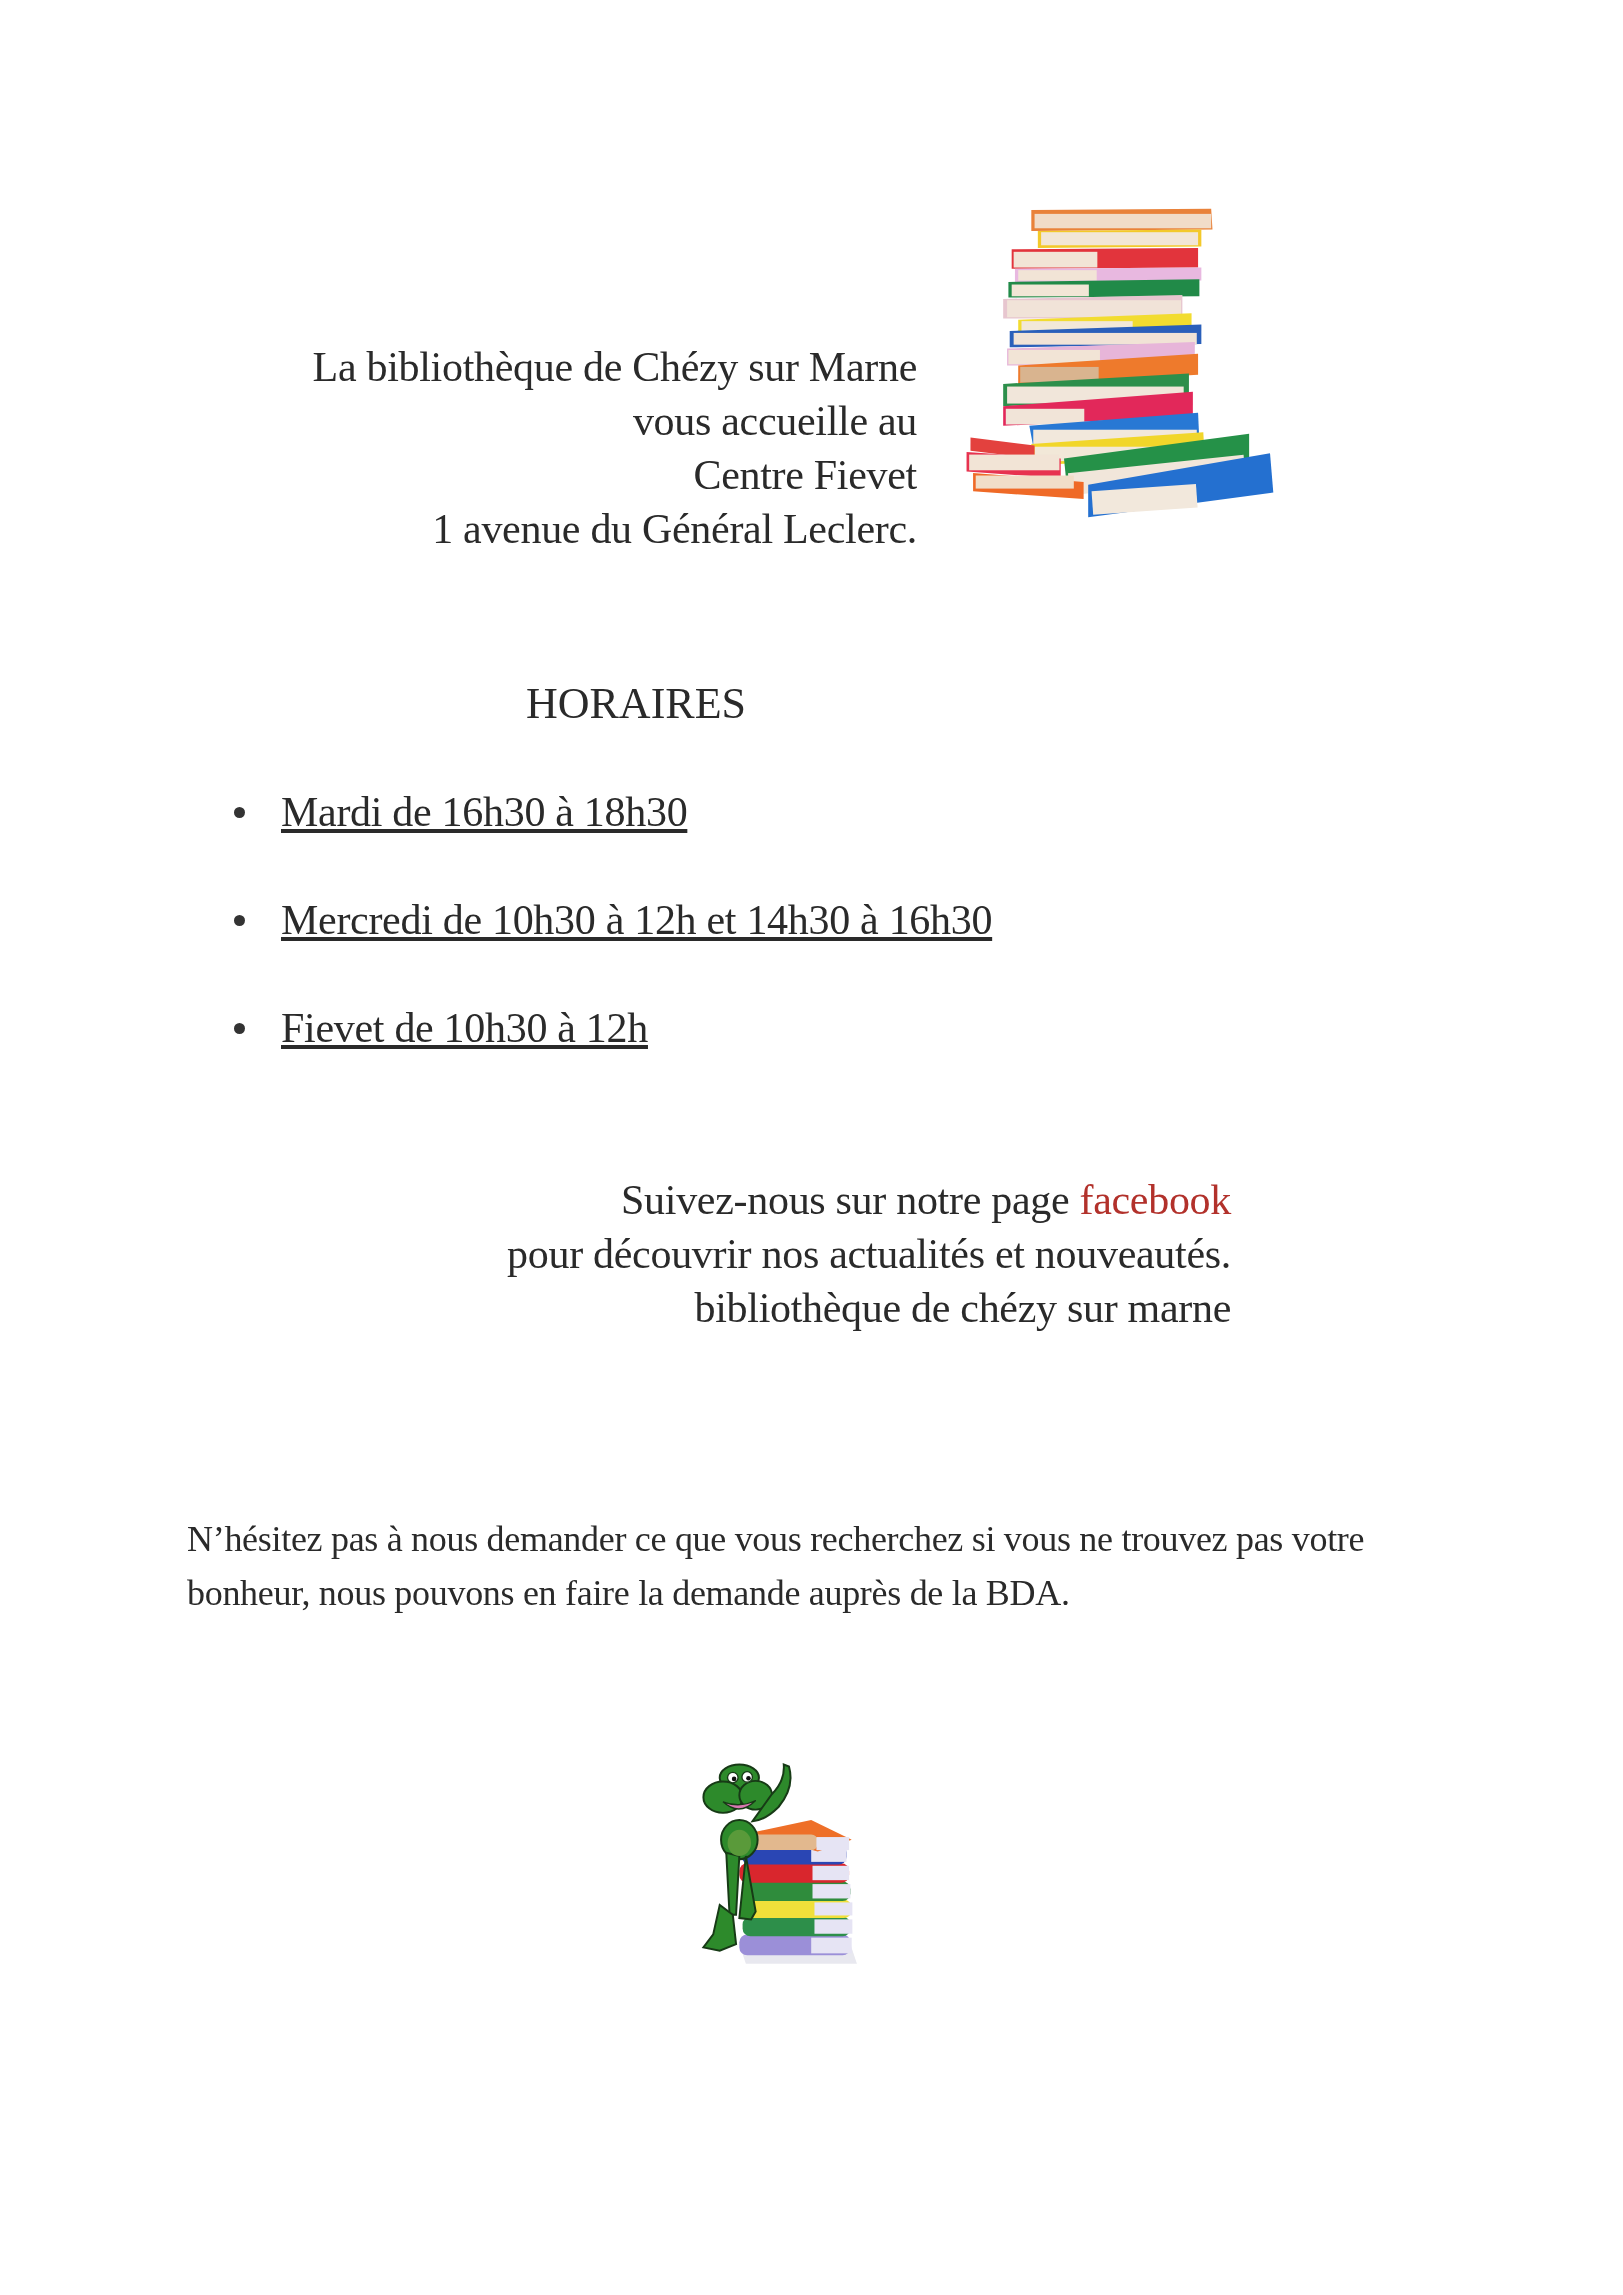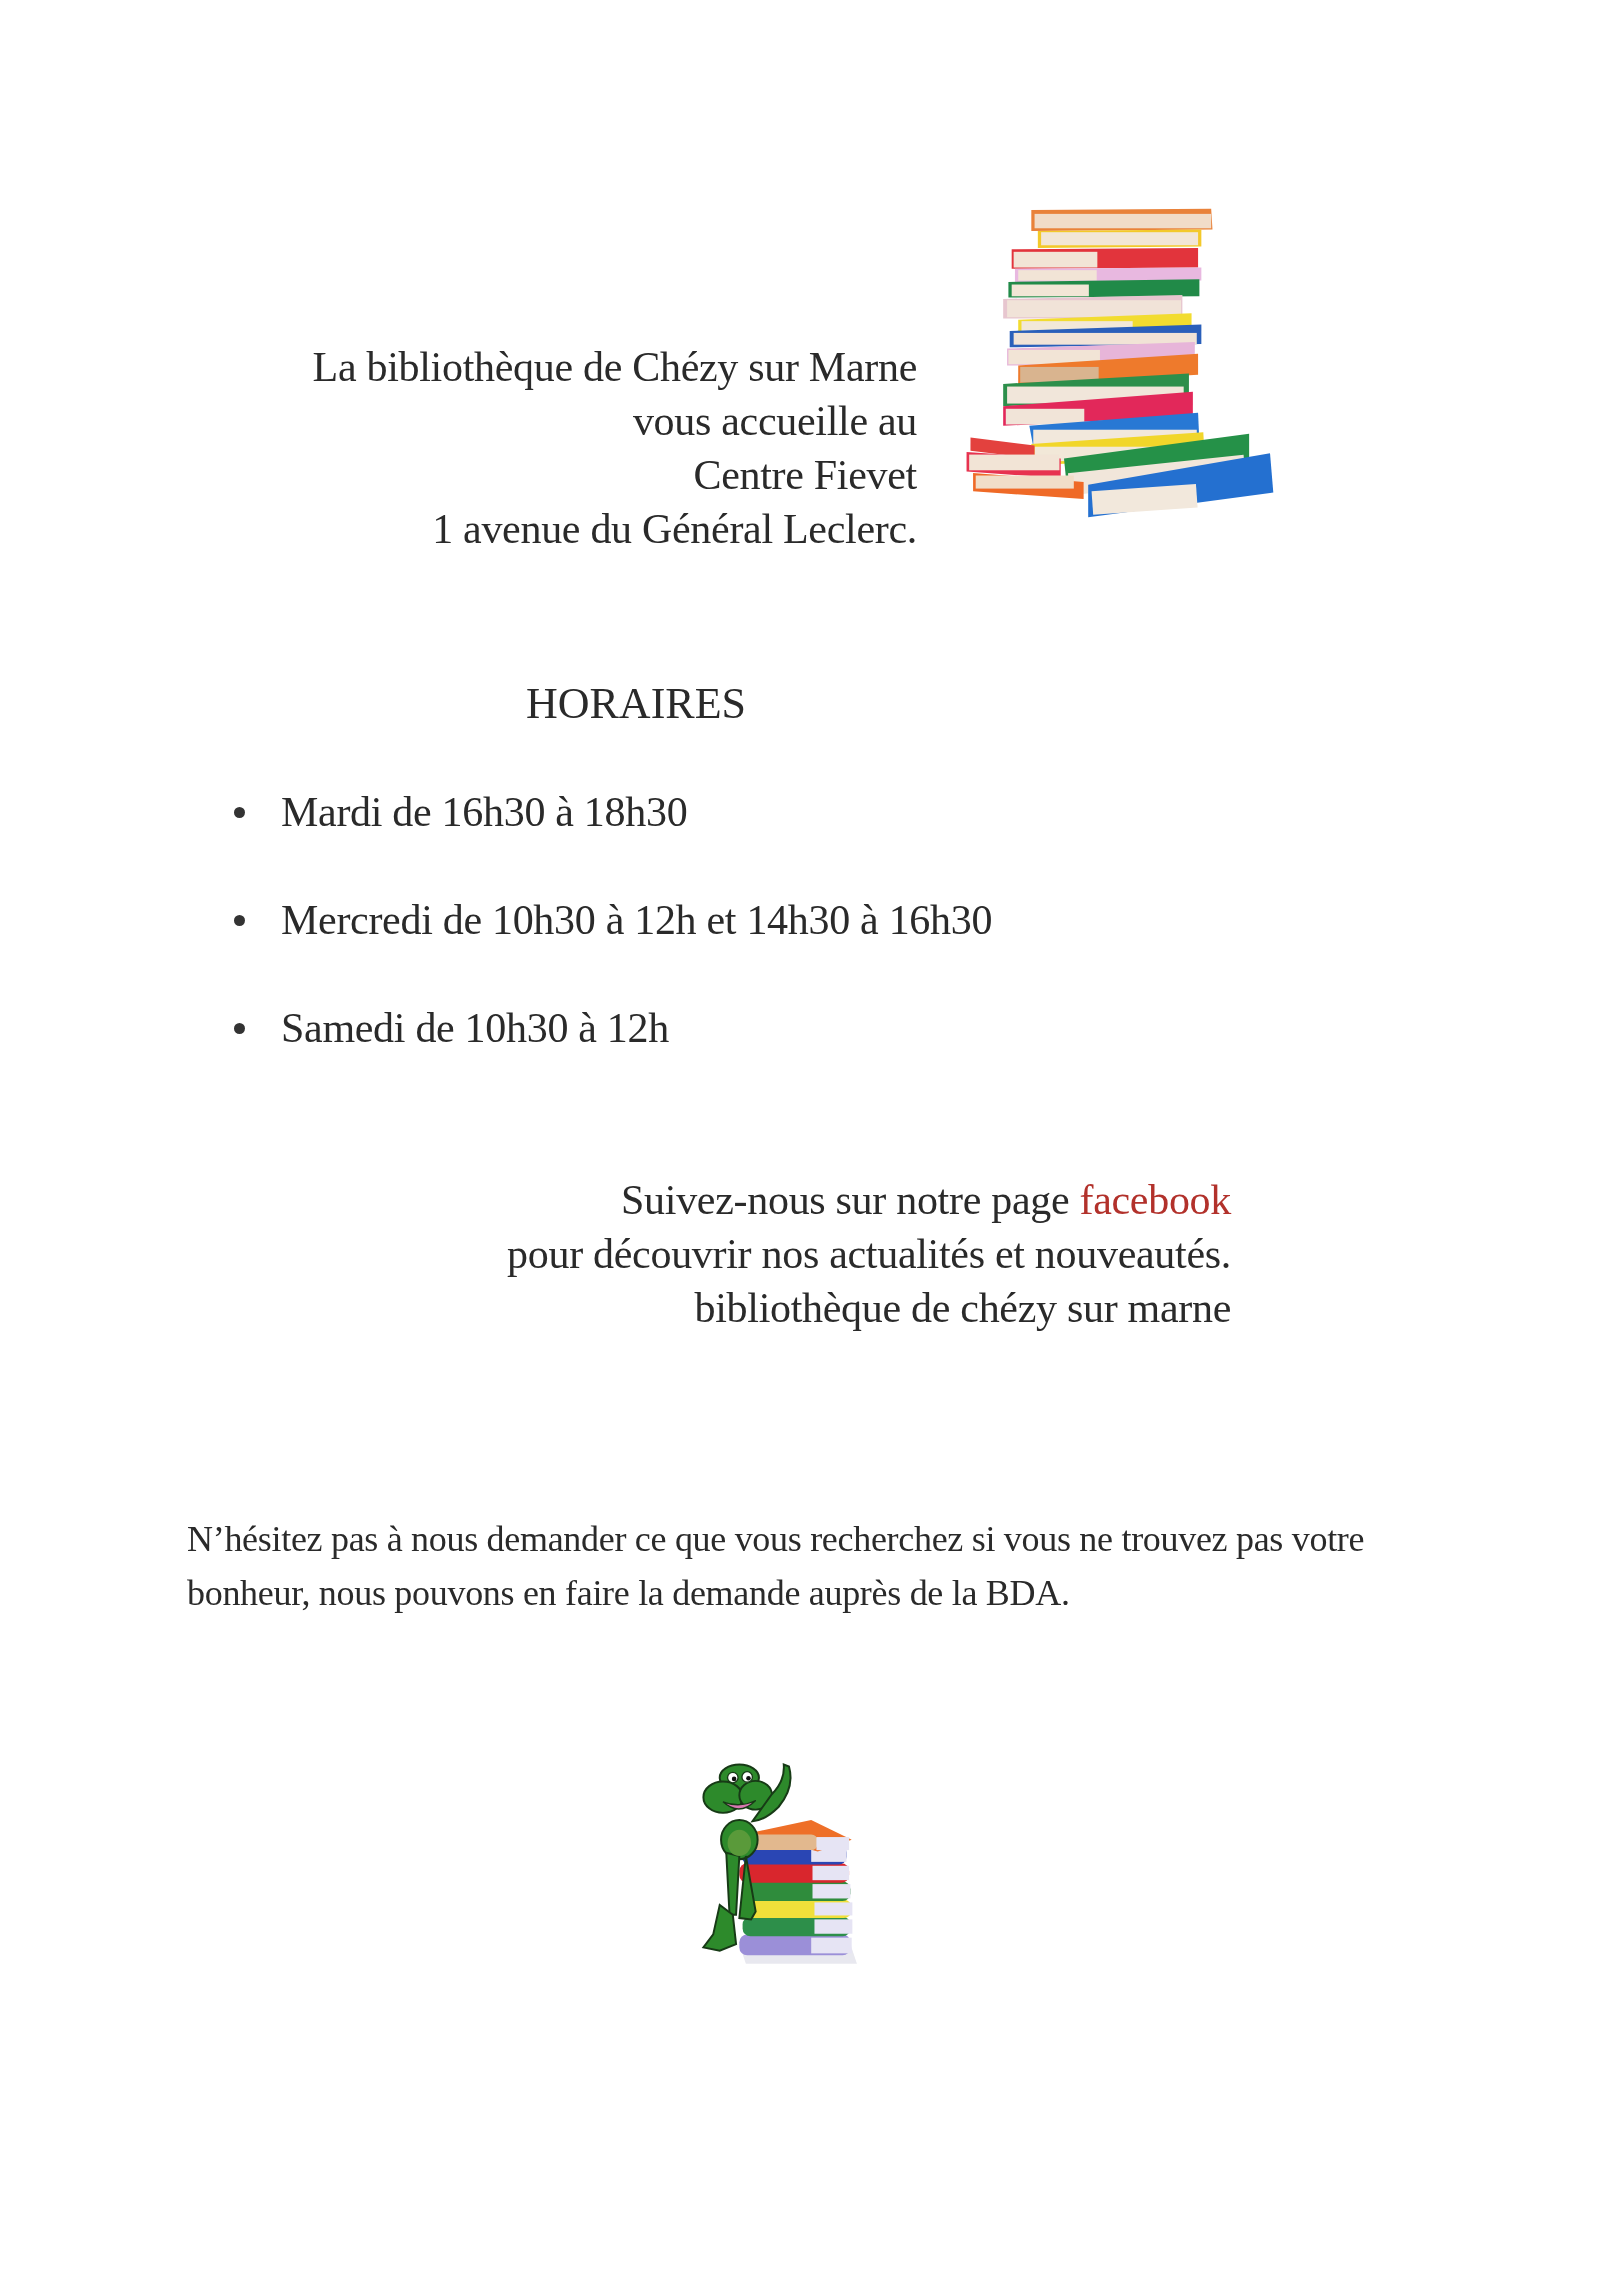--- a/index.html
+++ b/index.html
@@ -2,21 +2,21 @@
 <html style="font-size:10.5px"><head>
 <meta charset="utf-8">
 <style>
   html, body { margin: 0; padding: 0; background: #ffffff; }
   body { width: 1623px; height: 2295px; position: relative; overflow: hidden;
          font-family: "Liberation Serif", "DejaVu Serif", serif; color: #2a2a2a; }
   .block { position: absolute; text-align: right; }
   .line { font-size: 42px; line-height: 54px; white-space: nowrap; letter-spacing: -0.3px; }
   #address { left: 164px; top: 340px; width: 753px; }
   #hours-title { left: 327px; top: 677px; width: 419px; font-size: 44px; line-height: 54px; }
-  #hours-list { position: absolute; left: 223px; top: 785px; margin: 0; padding: 0; list-style: none; }
+  #hours-list { position: absolute; left: 223px; top: 785px; margin: 0; padding: 0; list-style: none; text-decoration: underline; }
   #hours-list li { position: relative; font-size: 42px; line-height: 54px; height: 54px;
                    margin-bottom: 54px; padding-left: 58px; white-space: nowrap; letter-spacing: -0.3px; }
   #hours-list li .bullet { position: absolute; left: 10.5px; top: 21.6px; width: 11px; height: 11px;
                            border-radius: 50%; background: #333; }
   #social { left: 380px; top: 1165px; width: 851px; margin-top: 8px; }
   .fb { color: #b2312b; }
   #note { position: absolute; left: 187px; top: 1512px; width: 1244px; font-size: 36px;
           line-height: 54px; letter-spacing: -0.3px; }
   #books-illustration { position: absolute; left: 943px; top: 190px; width: 484px; height: 537px; }
   #frog-illustration { position: absolute; left: 674px; top: 1748px; width: 196px; height: 216px; }
@@ -96,21 +96,21 @@
   <li>
     <span class="bullet"></span>
     <span>Mardi de 16h30 à 18h30</span>
   </li>
   <li>
     <span class="bullet"></span>
     <span>Mercredi de 10h30 à 12h et 14h30 à 16h30</span>
   </li>
   <li>
     <span class="bullet"></span>
-    <span>Samedi de 10h30 à 12h</span>
+    <span>Fievet de 10h30 à 12h</span>
   </li>
 </ul>
 
 <div id="social" class="block">
   <div class="line"><span>Suivez-nous sur notre page </span><span class="fb">facebook</span></div>
   <div class="line">pour découvrir nos actualités et nouveautés.</div>
   <div class="line">bibliothèque de chézy sur marne</div>
 </div>
 
 <div id="note">N’hésitez pas à nous demander ce que vous recherchez si vous ne trouvez pas votre bonheur, nous pouvons en faire la demande auprès de la BDA.</div>

